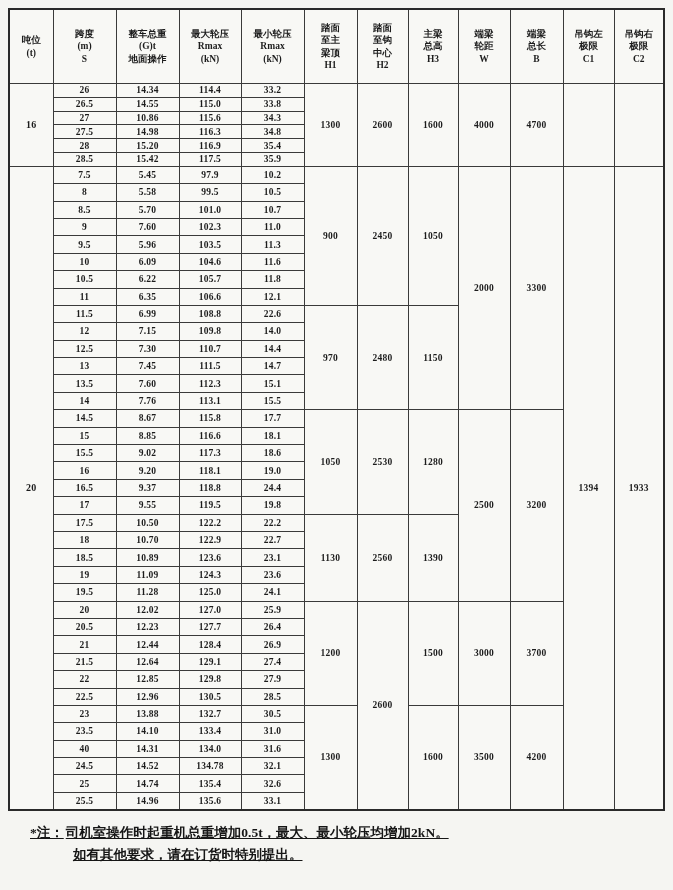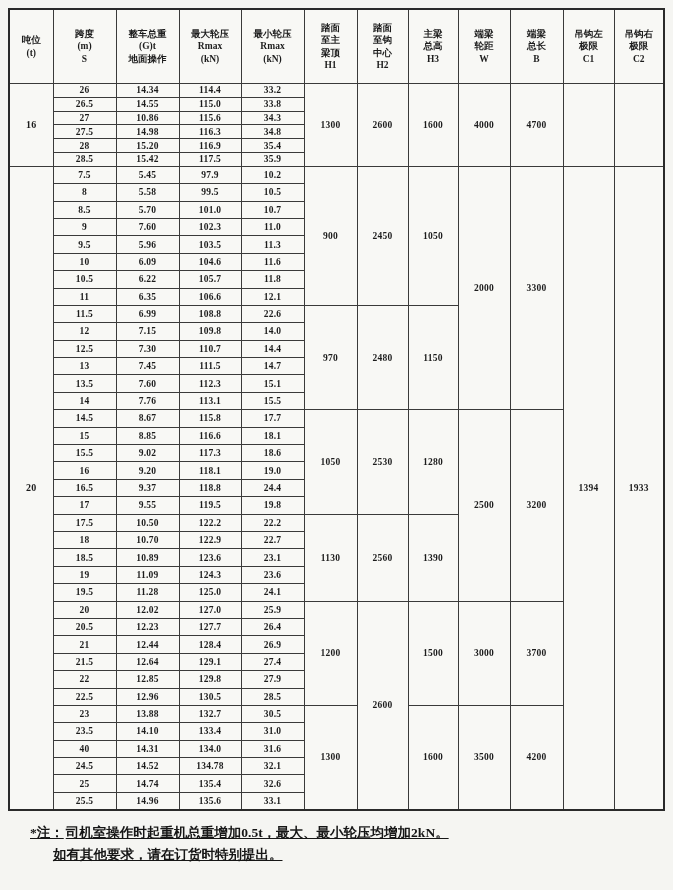--- a/index.html
+++ b/index.html
@@ -74,21 +74,21 @@
     top: 822px;
     width: 620px;
     font-size: 13.5px;
     font-weight: bold;
     line-height: 22px;
     color: #161616;
     text-decoration: underline;
   }
   .fn-first { white-space: nowrap; }
   .fn-marker { margin-right: 2px; }
-  .fn-cont { margin-left: 23px; white-space: nowrap; }
+  .fn-cont { margin-left: 43px; white-space: nowrap; }
 </style>
 </head>
 <body>
 
 <div class="page">
 
   <table class="spec">
     <colgroup>
       <col class="c0">
         <col class="c1">

